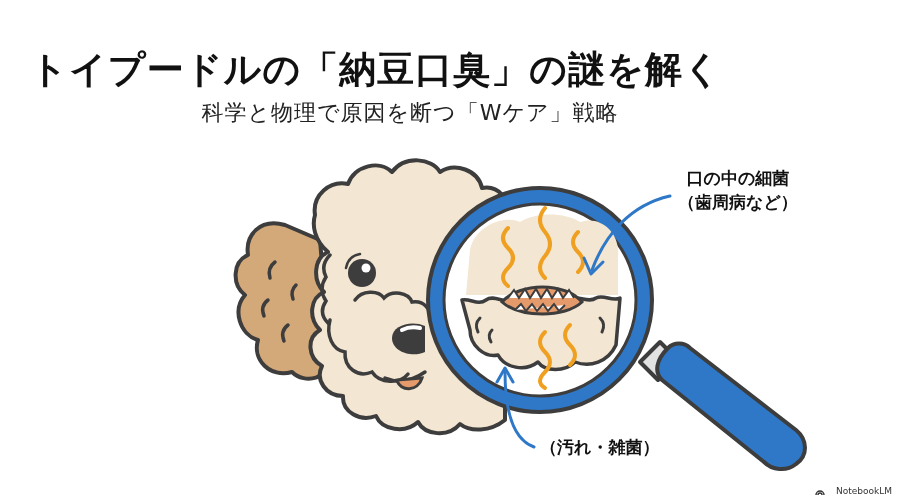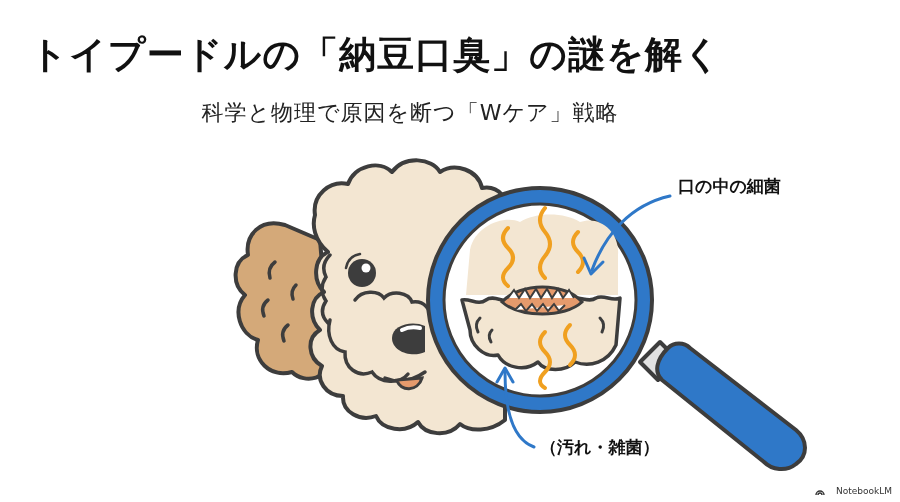--- a/index.html
+++ b/index.html
@@ -1,32 +1,32 @@
 <!DOCTYPE html>
 <html><head>
 <meta charset="utf-8">
 <style>
   html, body { margin: 0; padding: 0; }
   body {
     width: 900px; height: 502px; background: #ffffff; position: relative; overflow: hidden;
     font-family: "DejaVu Sans", "Liberation Sans", sans-serif; color: #111;
   }
   .title {
-    position: absolute; top: 30px; left: 0; width: 752px; text-align: center;
+    position: absolute; top: 45px; left: 0; width: 752px; text-align: center;
     font-size: 37px; font-weight: bold; letter-spacing: 1px; color: #111;
   }
   .subtitle {
     position: absolute; top: 98px; left: 0; width: 820px; text-align: center;
     font-size: 22px; color: #222; letter-spacing: 1px;
   }
   .illus { position: absolute; left: 0; top: 0; }
   .callout {
     position: absolute; font-size: 17px; font-weight: bold; color: #111; line-height: 24px;
   }
-  .callout-top { left: 678px; top: 174px; text-align: center; }
+  .callout-top { left: 678px; top: 166px; text-align: center; }
   .callout-bottom { left: 540px; top: 435px; }
   .brand {
     position: absolute; right: 8px; bottom: 6px; font-size: 9px; color: #333;
     display: flex; align-items: center; gap: 11px;
   }
 </style>
 </head>
 <body>
 
 <div class="title">トイプードルの「納豆口臭」の謎を解く</div>
@@ -104,20 +104,21 @@
     <path d="M584,258 L591,274 L603,262" fill="none" stroke="#2f78c8" stroke-width="3" stroke-linecap="round" stroke-linejoin="round"></path>
   </g>
   <g>
     <path d="M534,447 C515,440 505,415 505,372" fill="none" stroke="#2f78c8" stroke-width="3" stroke-linecap="round"></path>
     <path d="M497,382 L505,368 L513,382" fill="none" stroke="#2f78c8" stroke-width="3" stroke-linecap="round" stroke-linejoin="round"></path>
   </g>
 </svg>
 
 <div class="callout callout-top">
   <div>口の中の細菌</div>
+  <div>（歯周病など）</div>
 </div>
 
 <div class="callout callout-bottom">
   <div>（汚れ・雑菌）</div>
 </div>
 
 <div class="brand">
   <svg width="10" height="7" viewBox="0 0 10 7">
     <path d="M1,7 A4,4 0 0 1 9,7" fill="none" stroke="#333" stroke-width="1.4"></path>
     <path d="M3,7 A2,2 0 0 1 7,7" fill="none" stroke="#333" stroke-width="1.4"></path>

